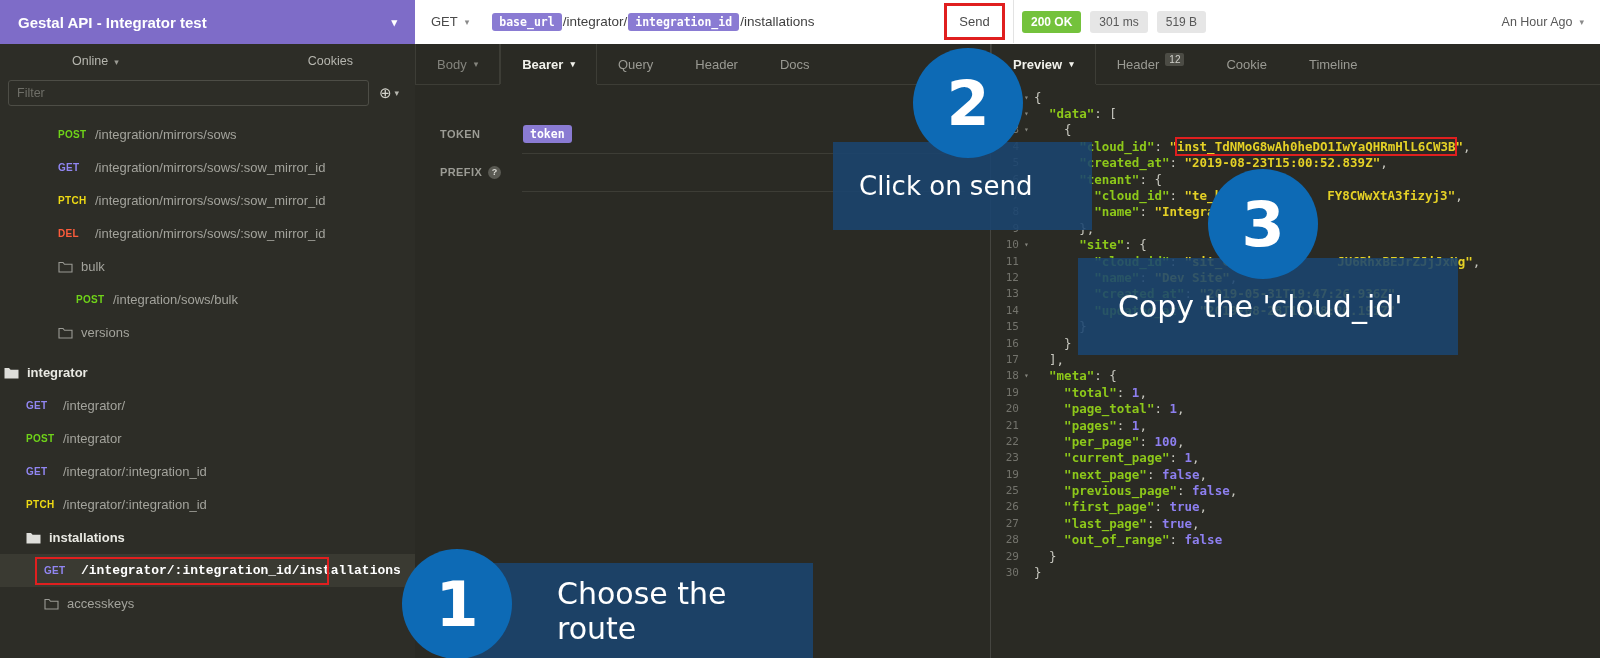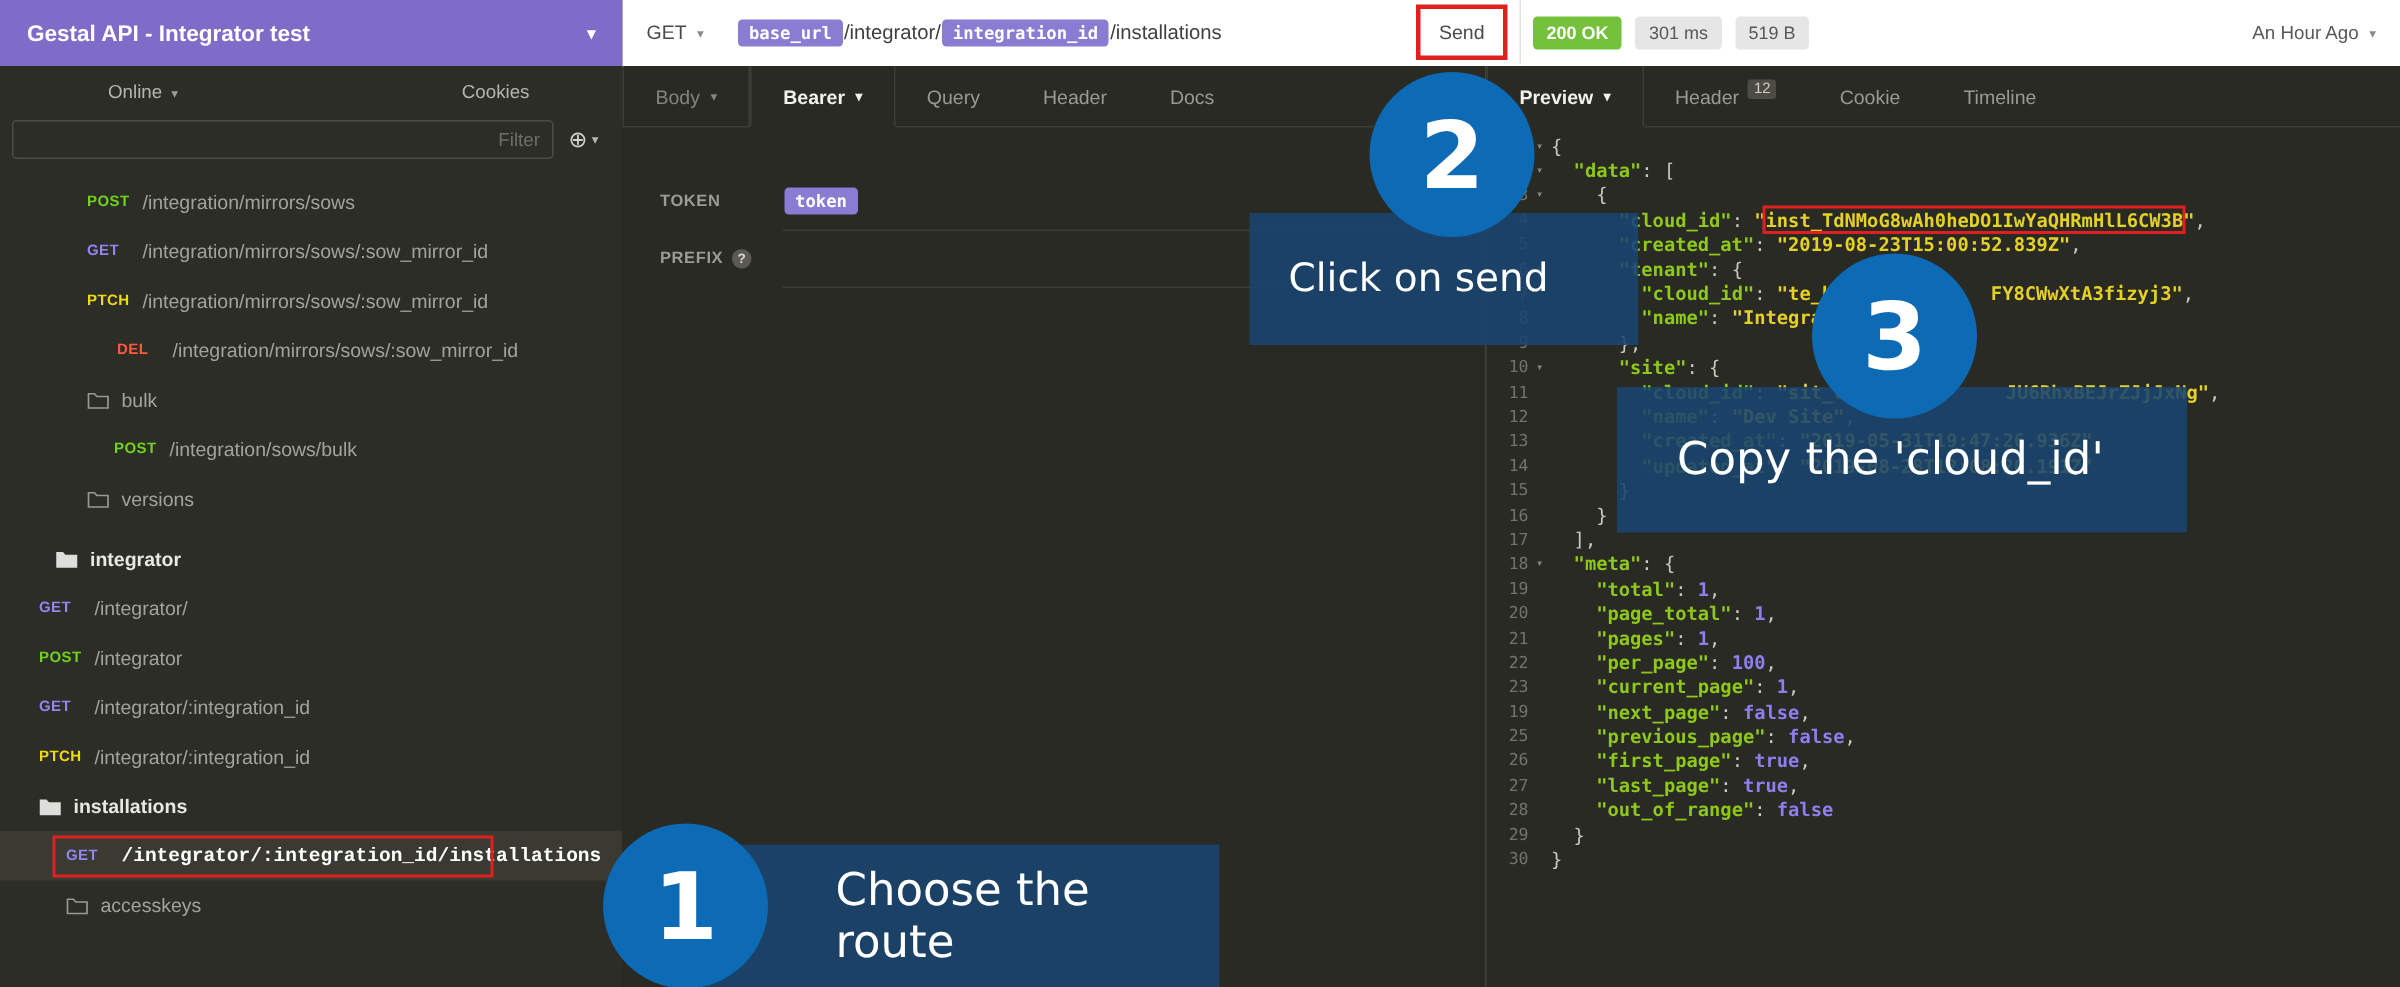--- a/index.html
+++ b/index.html
@@ -10,21 +10,21 @@
   .sidebar{position:absolute;left:0;top:0;width:415px;height:658px;background:#2d2d27;border-right:1px solid #21211c;}
   .sb-header{height:44px;background:#7e6cc8;display:flex;align-items:center;padding:0 18px;color:#fff;
              font-weight:bold;font-size:15px;}
   .sb-header .caret{margin-left:auto;font-size:11px;color:#fff;}
   .sb-env{height:34px;display:flex;align-items:center;color:#b6b6af;font-size:12.5px;}
   .sb-env .env{margin-left:72px;}
   .sb-env .caret{font-size:9px;margin-left:6px;color:#9b9b94;}
   .sb-env .cookies{margin-left:auto;margin-right:62px;}
   .sb-filter{display:flex;align-items:center;padding:2px 6px 2px 8px;}
   .sb-filter input{flex:1;background:transparent;border:1px solid #4d4d46;border-radius:3px;height:24px;
-                   color:#fca5a5;padding:0 8px;font-size:12.5px;outline:none;font-family:"Liberation Sans",sans-serif;text-align:right;}
+                   color:#fca5a5;padding:0 8px;font-size:12.5px;outline:none;font-family:"Liberation Sans",sans-serif;}
   .sb-filter input::placeholder{color:#6f6f68;}
   .sb-plus{width:40px;display:flex;align-items:center;justify-content:center;color:#d2d2cb;font-size:15px;cursor:pointer;}
   .sb-plus .caret{font-size:9px;margin-left:3px;color:#b6b6af;}
   .sb-items{padding-top:10px;}
   .sb-row{height:33px;display:flex;align-items:center;font-size:13px;position:relative;}
   .sb-row.gap{margin-top:7px;}
   .sb-row.active{background:#3a3a32;}
   .sb-method{width:37px;flex:none;font-size:10px;font-weight:bold;letter-spacing:.3px;}
   .m-get{color:#9186f2;} .m-post{color:#6fd319;} .m-ptch{color:#eeda14;} .m-del{color:#fd5c3c;}
   .sb-path{color:#a3a39c;white-space:nowrap;}
@@ -128,21 +128,21 @@
           <span class="sb-path">/integration/mirrors/sows</span>
         </div>
         <div class="sb-row" style="padding-left: 58px;">
           <span class="sb-method m-get">GET</span>
           <span class="sb-path">/integration/mirrors/sows/:sow_mirror_id</span>
         </div>
         <div class="sb-row" style="padding-left: 58px;">
           <span class="sb-method m-ptch">PTCH</span>
           <span class="sb-path">/integration/mirrors/sows/:sow_mirror_id</span>
         </div>
-        <div class="sb-row" style="padding-left: 58px; margin-left: 20px;">
+        <div class="sb-row" style="padding-left: 58px;">
           <span class="sb-method m-del">DEL</span>
           <span class="sb-path">/integration/mirrors/sows/:sow_mirror_id</span>
         </div>
         <div class="sb-row" style="padding-left: 58px;">
           <span class="sb-ficon">
             <svg width="15" height="12" viewBox="0 0 15 12">
               <path d="M1 1.5 h4 l1.5 1.8 h7.5 v7.7 h-13 z" fill="none" stroke="#9a9a94" stroke-width="1.1"></path>
             </svg>
           </span>
           <span class="sb-folder-label outline">bulk</span>
@@ -152,21 +152,21 @@
           <span class="sb-path">/integration/sows/bulk</span>
         </div>
         <div class="sb-row" style="padding-left: 58px;">
           <span class="sb-ficon">
             <svg width="15" height="12" viewBox="0 0 15 12">
               <path d="M1 1.5 h4 l1.5 1.8 h7.5 v7.7 h-13 z" fill="none" stroke="#9a9a94" stroke-width="1.1"></path>
             </svg>
           </span>
           <span class="sb-folder-label outline">versions</span>
         </div>
-        <div class="sb-row gap" style="padding-left: 15px; margin-left: 22px;">
+        <div class="sb-row gap" style="padding-left: 4px;">
           <span class="sb-ficon">
             <svg width="15" height="12" viewBox="0 0 15 12">
               <path d="M0.5 1 h4.5 l1.6 1.8 h7.9 v8.7 h-14 z" fill="#dededa"></path>
             </svg>
           </span>
           <span class="sb-folder-label solid">integrator</span>
         </div>
         <div class="sb-row" style="padding-left: 26px;">
           <span class="sb-method m-get">GET</span>
           <span class="sb-path">/integrator/</span>

